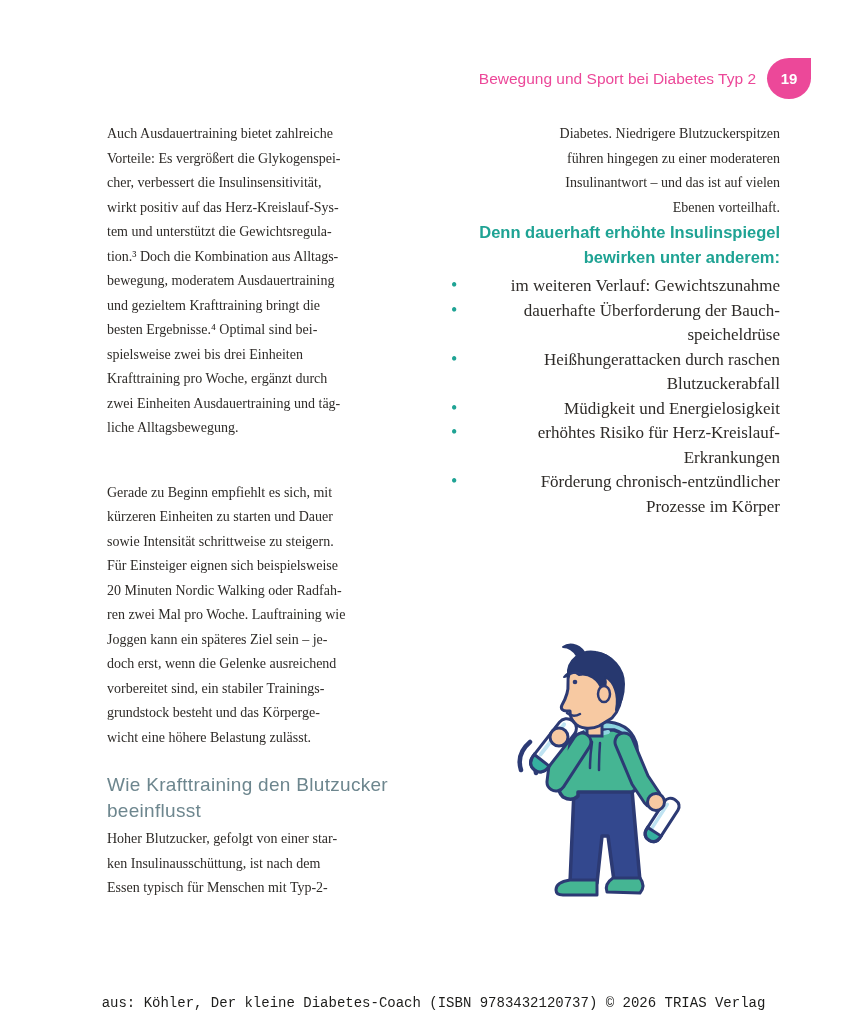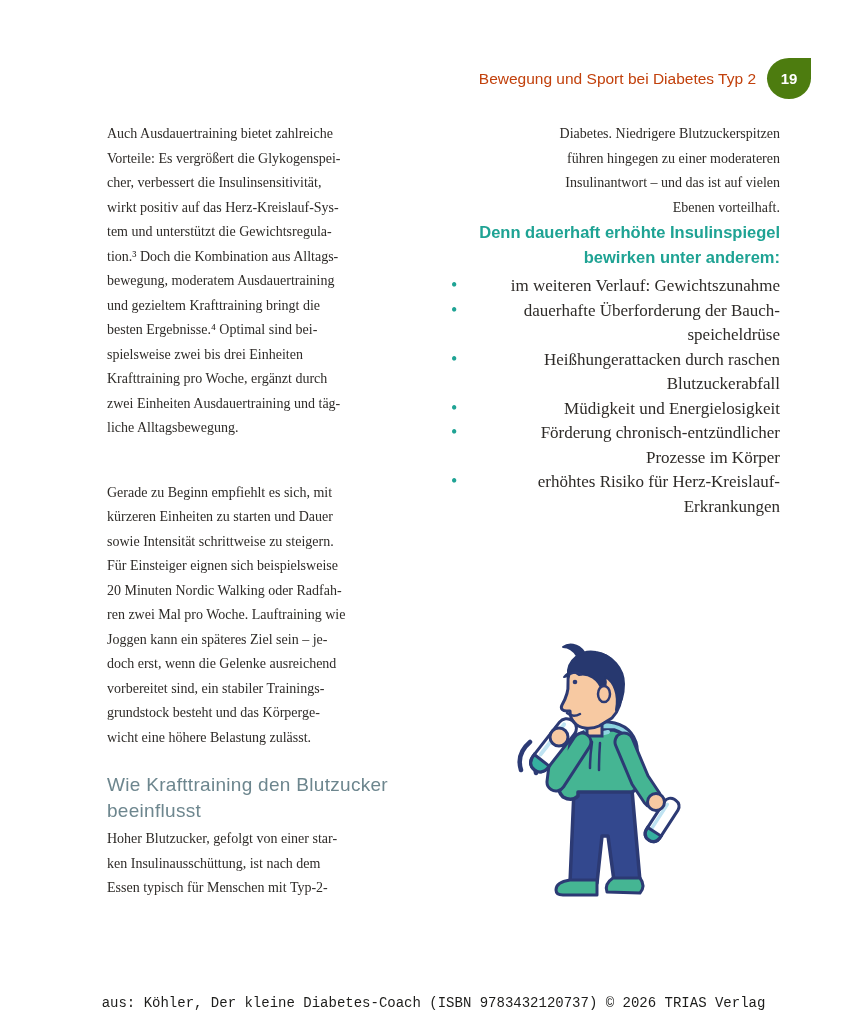--- a/index.html
+++ b/index.html
@@ -2,23 +2,23 @@
 <html lang="de"><head>
 <meta charset="utf-8">
 <style>
   html,body { margin:0; padding:0; background:#ffffff; }
   .page {
     position:relative; width:867px; height:1020px; background:#ffffff;
     font-family:"Liberation Serif", serif; color:#2e2b28; overflow:hidden;
   }
   
   .header { position:absolute; top:58px; right:56px; display:flex; align-items:center; gap:11px; }
-  .header-title { font-family:"Liberation Sans", sans-serif; font-size:15.5px; color:#c2410c; }
+  .header-title { font-family:"Liberation Sans", sans-serif; font-size:15.5px; color:#ec4899; }
   .page-badge {
-    width:44px; height:41px; background:#4d7c0f; border-radius:50% 0 50% 50%;
+    width:44px; height:41px; background:#ec4899; border-radius:50% 0 50% 50%;
     color:#ffffff; font-family:"Liberation Sans", sans-serif; font-size:15px; font-weight:bold;
     display:flex; align-items:center; justify-content:center;
   }
   
   .col-left  { position:absolute; left:107px; top:122px; width:330px; }
   .col-right { position:absolute; left:450px; top:122px; width:330px;text-align:right; }
   .para { font-size:14px; line-height:24.5px; white-space:pre-line; }
   .para + .para { margin-top:40px; }
   .section-heading {
     font-family:Liberation Sans, sans-serif; font-size:19px; line-height:26px;
@@ -91,24 +91,24 @@
 Ebenen vorteilhaft.</div>
     <div class="list-intro">Denn dauerhaft erhöhte Insulinspiegel
 bewirken unter anderem:</div>
     <ul class="bullet-list">
       <li>im weiteren Verlauf: Gewichtszunahme</li>
       <li>dauerhafte Überforderung der Bauch-
 speicheldrüse</li>
       <li>Heißhungerattacken durch raschen
 Blutzuckerabfall</li>
       <li>Müdigkeit und Energielosigkeit</li>
+      <li>erhöhtes Risiko für Herz-Kreislauf-
+Erkrankungen</li>
       <li>Förderung chronisch-entzündlicher
 Prozesse im Körper</li>
-      <li>erhöhtes Risiko für Herz-Kreislauf-
-Erkrankungen</li>
     </ul>
   </div>
 
   <div class="illustration">
     <svg viewBox="0 0 215 285" width="215" height="285">
 
       <path d="M30 112 Q16 124 21 140" stroke="#2c3a74" stroke-width="4.5" fill="none" stroke-linecap="round"></path>
       <path d="M44 121 Q33 130 36 143" stroke="#2c3a74" stroke-width="4.5" fill="none" stroke-linecap="round"></path>
 
       <path d="M74 160 L70 253 L97 253 L102 206 L108 206 L114 251 L140 251 L132 160 Z" fill="#33488e" stroke="#2c3a74" stroke-width="3.5" stroke-linejoin="round"></path>

